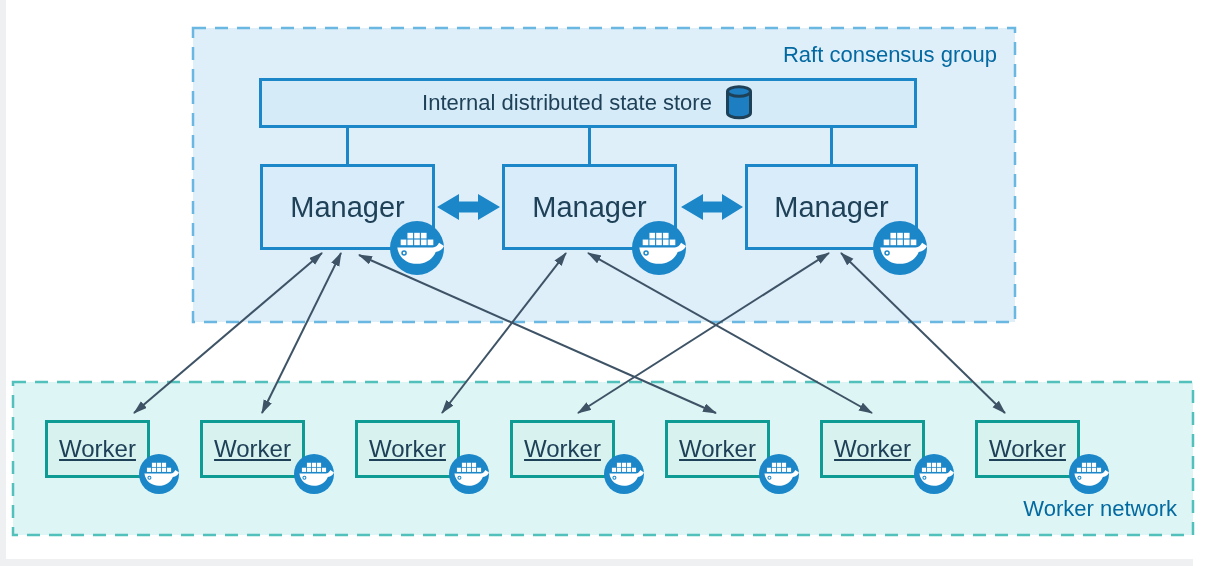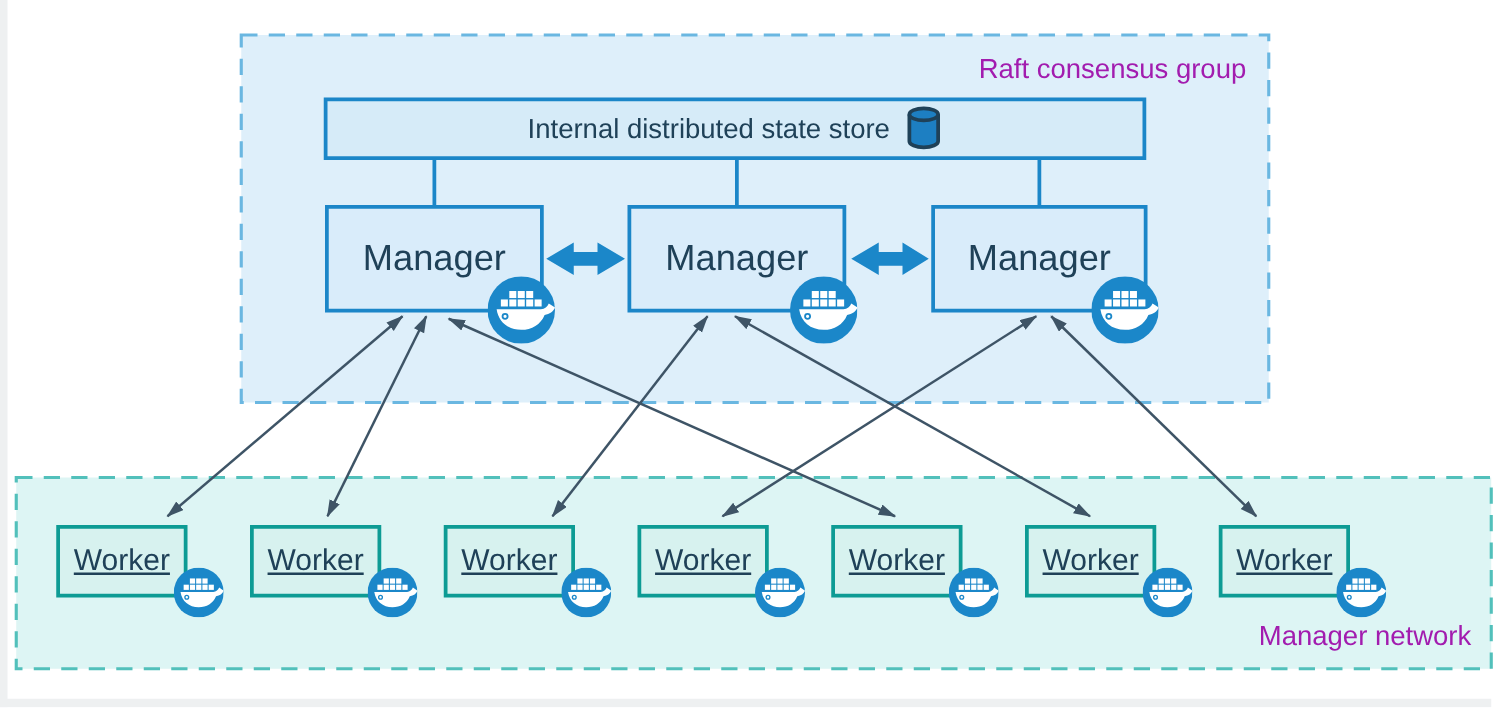--- a/index.html
+++ b/index.html
@@ -9,21 +9,21 @@
     background:#ffffff;
     overflow:hidden;
     font-family:"Liberation Sans", sans-serif;
     color:#1f4158;
   }
   .layer{position:absolute;left:0;top:0;pointer-events:none;}
   .bg{z-index:0;}
   .overlay{z-index:2;}
   .region-label{
     position:absolute;z-index:1;
-    font-size:22px;color:#a21caf;text-align:right;
+    font-size:22px;color:#0369a1;text-align:right;
     white-space:nowrap;
   }
   .raft-label{left:757px;top:42px;width:240px;}
   .gossip-label{left:937px;top:496px;width:240px;}
   .box{position:absolute;z-index:1;box-sizing:border-box;display:flex;align-items:center;justify-content:center;}
   .store{
     left:259px;top:78px;width:658px;height:50px;
     background:#d6ebf8;border:3px solid #1b86c8;
     font-size:22px;gap:12px;
   }
@@ -74,21 +74,21 @@
       </symbol>
     </defs>
   </svg>
 
   <svg class="layer bg" width="1207" height="566">
     <rect x="193" y="28" width="822" height="294" fill="#deeffa" stroke="#6ab7e1" stroke-width="2.5" stroke-dasharray="13 9"></rect>
     <rect x="13" y="382" width="1180" height="153" fill="#ddf5f4" stroke="#52c0bb" stroke-width="2.5" stroke-dasharray="13 9"></rect>
   </svg>
 
   <div class="region-label raft-label">Raft consensus group</div>
-  <div class="region-label gossip-label">Manager network</div>
+  <div class="region-label gossip-label">Worker network</div>
 
   <div class="box store">
     <span>Internal distributed state store</span>
     <svg class="db-icon" width="30" height="37" viewBox="0 0 30 37">
       <path d="M3.5,7.5 v21.5 c0,2.7 5.1,4.8 11.5,4.8 c6.4,0 11.5,-2.1 11.5,-4.8 v-21.5" fill="#1d7fc2" stroke="#1f4158" stroke-width="3" stroke-linejoin="round"></path>
       <ellipse cx="15" cy="7.5" rx="11.5" ry="4.8" fill="#1d7fc2" stroke="#1f4158" stroke-width="3"></ellipse>
     </svg>
   </div>
 
   <div class="box manager m1">

